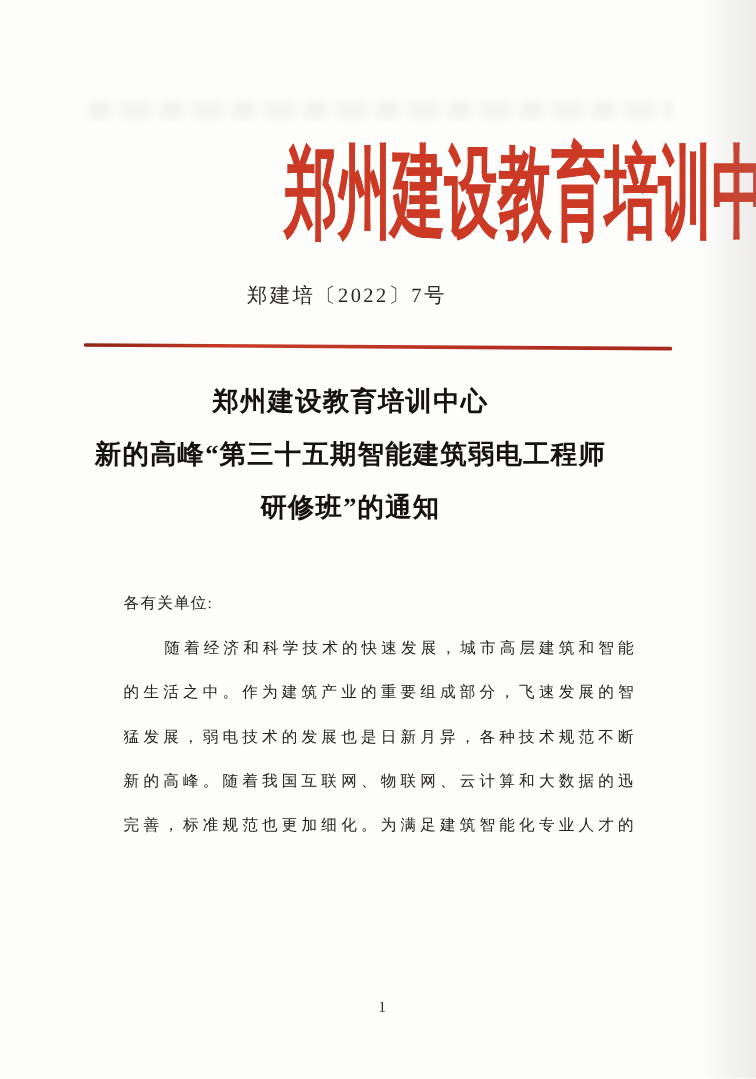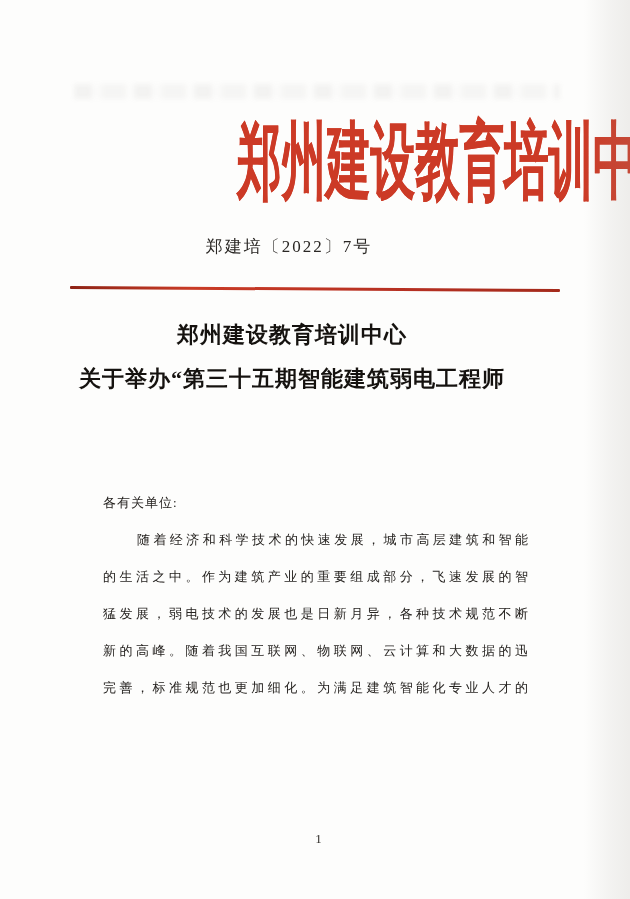--- a/index.html
+++ b/index.html
@@ -139,21 +139,22 @@
   <div class="org-title">
     <span class="stretch">郑州建设教育培训中心文件</span>
   </div>
 
   <div class="doc-number">郑建培〔2022〕7号</div>
 
   <div class="red-divider"></div>
 
   <div class="notice-title">
     <div>郑州建设教育培训中心</div>
-    <div>关于举办“第三十五期智能建筑弱电工程师</div>
+    <div>新的高峰“第三十五期智能建筑弱电工程师</div>
+    <div>研修班”的通知</div>
   </div>
 
   <div class="doc-body">
     <div class="salutation">各有关单位:</div>
     <div class="line indent">随着经济和科学技术的快速发展，城市高层建筑和智能</div>
     <div class="line">的生活之中。作为建筑产业的重要组成部分，飞速发展的智</div>
     <div class="line">猛发展，弱电技术的发展也是日新月异，各种技术规范不断</div>
     <div class="line">新的高峰。随着我国互联网、物联网、云计算和大数据的迅</div>
     <div class="line">完善，标准规范也更加细化。为满足建筑智能化专业人才的</div>
   </div>

